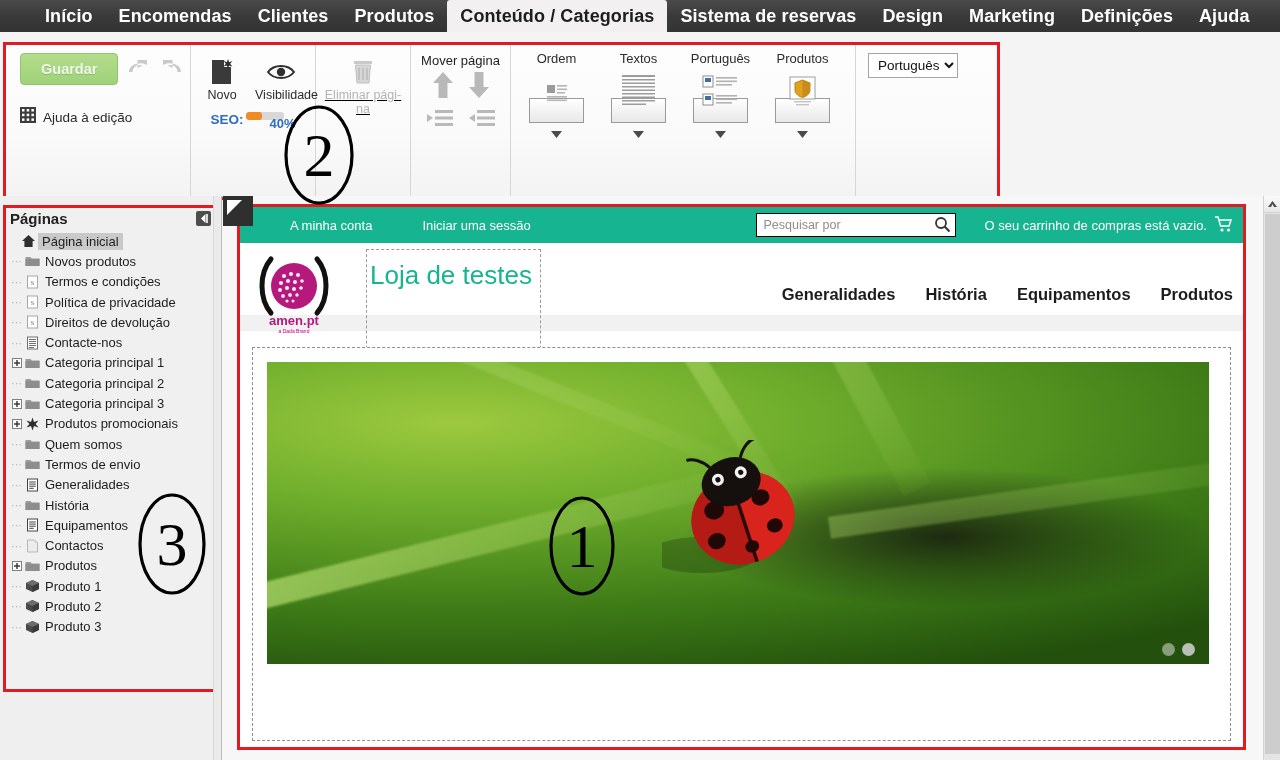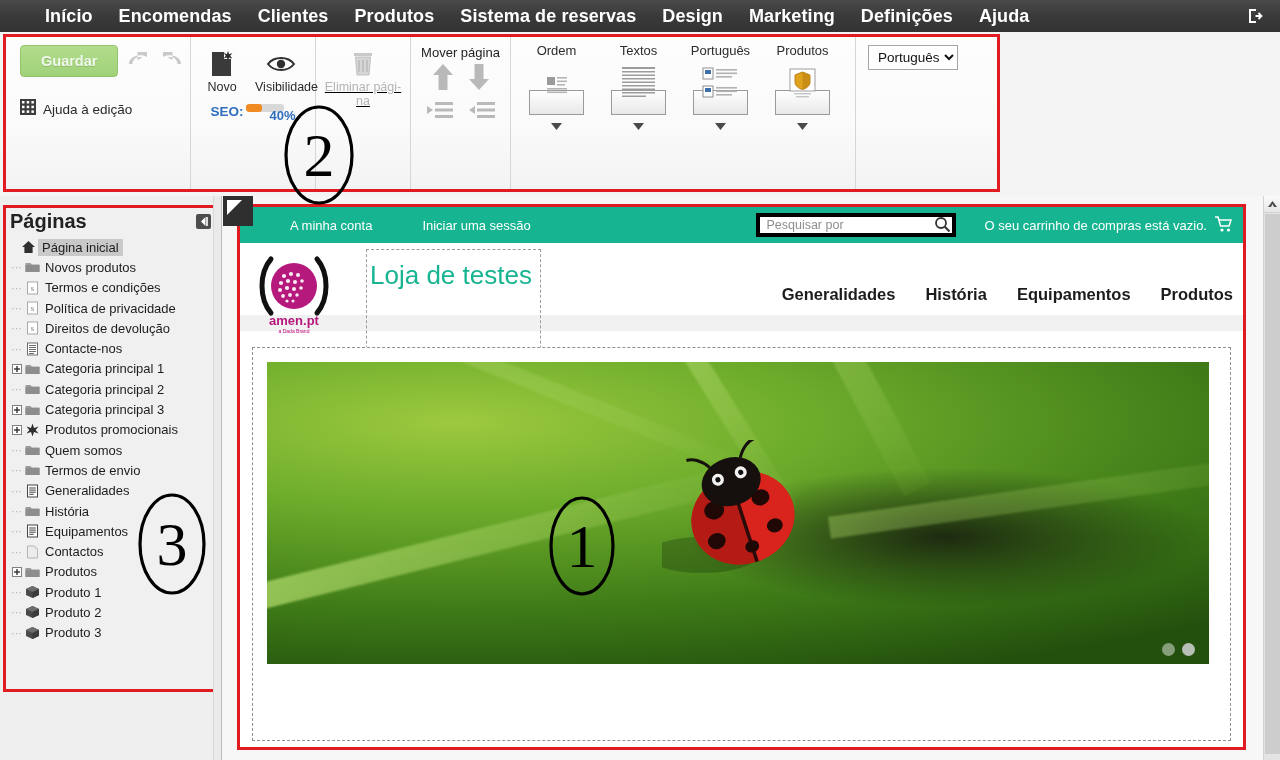--- a/index.html
+++ b/index.html
@@ -25,21 +25,21 @@
   #topmenu .mi.first { margin-left: 32px; }
   #topmenu .mi.active {
     background: #f2f0f0; color: #1d1d1d;
     border-top-left-radius: 3px; border-top-right-radius: 3px;
   }
   #topmenu .spacer { flex: 1; }
   #logout { display:flex; align-items:center; padding:0 16px; cursor:pointer; }
 
   
   #ribbon {
-    position: absolute; left: 3px; top: 34px; width: 997px; height: 158px;
+    position: absolute; left: 3px; top: 42px; width: 997px; height: 158px;
     background: linear-gradient(to bottom,#fdfdfd 0%, #fafafa 60%, #f3f3f3 100%);
     border: 3px solid #e11b22;
     display: flex;
   }
   .rgroup { height: 100%; border-right: 1px solid #d6d6d6; position: relative; }
   .rgroup:last-child { border-right: none; }
 
   
   #g-save { width: 185px; padding: 8px 10px 0 14px; }
   #btn-guardar {
@@ -99,21 +99,21 @@
   
   #sidebar-outer {
     position: absolute; left: 0; top: 196px; width: 222px; height: 564px;
     background:#efefef; border-right: 1px solid #bdbdbd;
   }
   #sidebar-box {
     position: absolute; left: 3px; top: 9px; width: 216px; height: 487px;
     border: 3px solid #e11b22; background:#f0f0f0;
   }
   #sb-head { display:flex; align-items:center; justify-content:space-between; padding: 2px 5px 2px 4px; }
-  #sb-title { font-size: 20px; font-weight: bold; color:#222; }
+  #sb-title { font-size: 15px; font-weight: bold; color:#222; }
   #collapse-btn {
     width: 15px; height: 15px; background:#4d4d4d; border-radius:2px;
     display:flex; align-items:center; justify-content:center; cursor:pointer;
   }
   #tree { padding: 2px 0 0 0; }
   .node { display:flex; align-items:center; height: 20.3px; font-size: 13px; color:#1d1d1d; cursor:pointer; white-space:nowrap; }
   .node .exp { width: 13px; display:flex; align-items:center; justify-content:center; flex:0 0 13px; }
   .node .dash { width: 13px; flex:0 0 13px; text-align:center; color:#b0b0b0; font-size: 11px; }
   .node .nicon { width: 19px; flex:0 0 19px; display:flex; align-items:center; justify-content:center; }
   .node .nlabel { padding-left: 3px; }
@@ -137,21 +137,21 @@
     border: 3px solid #e11b22; background:#fff;
   }
   #shop-topbar {
     height: 36px; background:#17b491;
     display:flex; align-items:center; padding: 0 10px 0 22px; color:#fff; font-size: 13px;
   }
   #shop-topbar a { color:#fff; text-decoration:none; margin-right: 22px; cursor:pointer;margin-left:28px; }
   #shop-topbar .gap { flex: 1; }
   #searchwrap { position:relative; width: 200px; height: 24px; }
   #searchinput {
-    width: 100%; height: 24px; border: 4px solid #000000; background:#fff;
+    width: 100%; height: 24px; border: 1px solid #000000; background:#fff;
     font-size: 12.5px; padding: 0 26px 0 6px; color:#444;
     font-family: "Liberation Sans", sans-serif;
   }
   #searchinput::placeholder { color:#8e8e8e; }
   #search-icon { position:absolute; right:5px; top:3px; cursor:pointer; }
   #cart-text { font-size: 13px; margin: 0 7px 0 28px; }
 
   #shop-header { height: 102px; background:#fff; position:relative; }
   #logo { position:absolute; left: 17px; top: 8px; width: 74px; height: 85px; }
   #site-title {
@@ -220,20 +220,21 @@
   }
 </style>
 </head>
 <body>
 
 <div id="topmenu">
   <div class="mi first">Início</div>
   <div class="mi">Encomendas</div>
   <div class="mi">Clientes</div>
   <div class="mi">Produtos</div>
+  <div class="mi active">Conteúdo / Categorias</div>
   <div class="mi">Sistema de reservas</div>
   <div class="mi">Design</div>
   <div class="mi">Marketing</div>
   <div class="mi">Definições</div>
   <div class="mi">Ajuda</div>
   <div class="spacer"></div>
   <div id="logout">
     <svg width="18" height="18" viewBox="0 0 18 18">
       <path d="M3 2 h7 v2 H5 v10 h5 v2 H3 z" fill="#fff"></path>
       <path d="M9.5 9 h6 M12.5 6 l3 3 l-3 3" stroke="#fff" stroke-width="1.8" fill="none"></path>

